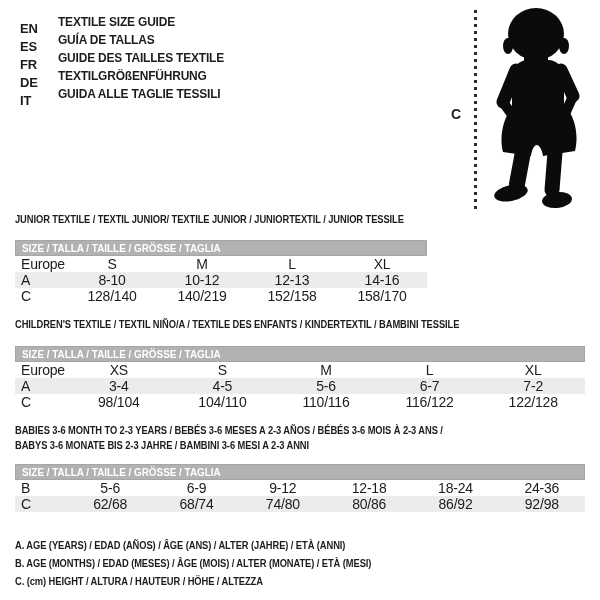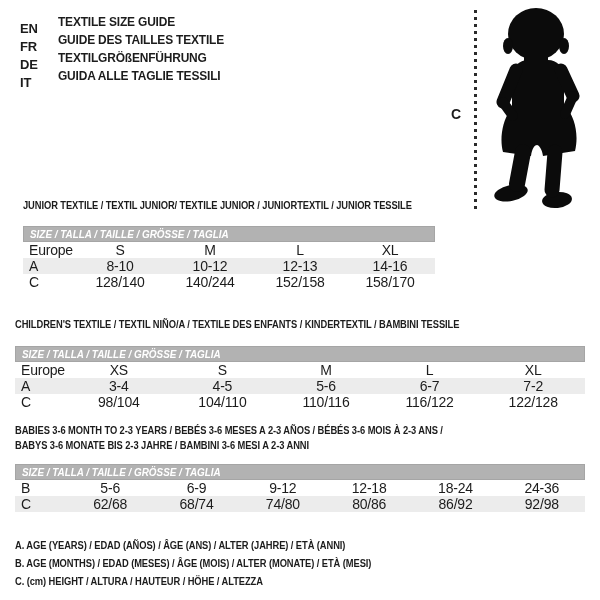--- a/index.html
+++ b/index.html
@@ -13,27 +13,27 @@
   .lang-label{transform:scaleX(0.92);transform-origin:0 50%;white-space:nowrap;}
 
   
   .c-label{position:absolute;left:451px;top:106px;font-size:14px;font-weight:700;}
   .dotted-line{position:absolute;left:474px;top:10px;width:3px;height:202px;
                background:repeating-linear-gradient(#2a2a2a 0 3px,transparent 3px 7px);}
   #baby-svg{position:absolute;left:486px;top:6px;}
 
   
   .sec{position:absolute;}
-  #t0{left:15px;top:198px;width:412px;margin-left:8px;}
+  #t0{left:15px;top:212px;width:412px;}
   #t1{left:15px;top:317px;width:570px;}
   #t2{left:15px;top:423px;width:570px;}
   .sec-title{font-size:11px;font-weight:700;line-height:15px;transform:scaleX(0.85);
              transform-origin:0 0;white-space:nowrap;letter-spacing:-0.1px;}
   .bar{height:16px;line-height:15px;background:#b2b2b2;border:1px solid #a5a5a5;box-sizing:border-box;
-       color:#ffffff;font-weight:700;font-size:11px;padding-left:6px;font-style:italic;}
+       color:#ffffff;font-weight:700;font-size:11px;padding-left:6px;}
   #t0 .bar{margin-top:13px;}
   #t1 .bar{margin-top:14px;}
   #t2 .bar{margin-top:11px;}
   .bar span{display:inline-block;transform:scaleX(0.9);transform-origin:0 50%;white-space:nowrap;}
   .t-row{display:flex;height:16px;align-items:center;font-size:14px;letter-spacing:-0.2px;}
   .t-row.shaded{background:#ececec;}
   .t-label{width:52px;padding-left:6px;box-sizing:border-box;}
   .t-cell{flex:1;text-align:center;}
 
   
@@ -43,20 +43,24 @@
 </style>
 </head>
 <body>
 
 <div id="screen">
 
   <div id="languages">
       <div class="lang-row">
         <span class="lang-code">EN</span>
         <span class="lang-label">TEXTILE SIZE GUIDE</span>
+      </div>
+      <div class="lang-row">
+        <span class="lang-code">ES</span>
+        <span class="lang-label">GUÍA DE TALLAS</span>
       </div>
       <div class="lang-row">
         <span class="lang-code">FR</span>
         <span class="lang-label">GUIDE DES TAILLES TEXTILE</span>
       </div>
       <div class="lang-row">
         <span class="lang-code">DE</span>
         <span class="lang-label">TEXTILGRÖßENFÜHRUNG</span>
       </div>
       <div class="lang-row">
@@ -107,21 +111,21 @@
         <div class="t-row shaded">
           <div class="t-label">A</div>
           <div class="t-cell">8-10</div>
           <div class="t-cell">10-12</div>
           <div class="t-cell">12-13</div>
           <div class="t-cell">14-16</div>
         </div>
         <div class="t-row">
           <div class="t-label">C</div>
           <div class="t-cell">128/140</div>
-          <div class="t-cell">140/244</div>
+          <div class="t-cell">140/219</div>
           <div class="t-cell">152/158</div>
           <div class="t-cell">158/170</div>
         </div>
       </div>
   </div>
 
   <div class="sec" id="t1">
     <div class="titles">
         <div class="sec-title">CHILDREN'S TEXTILE / TEXTIL NIÑO/A / TEXTILE DES ENFANTS / KINDERTEXTIL / BAMBINI TESSILE</div>
       </div>

